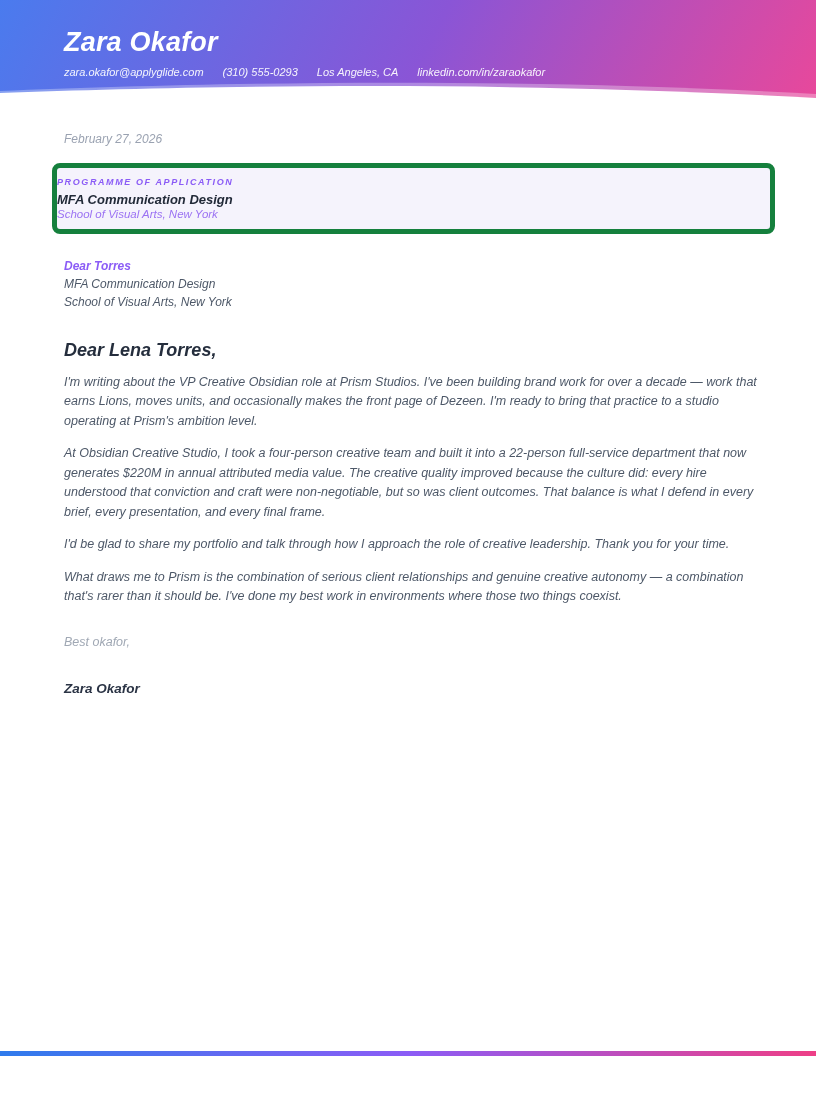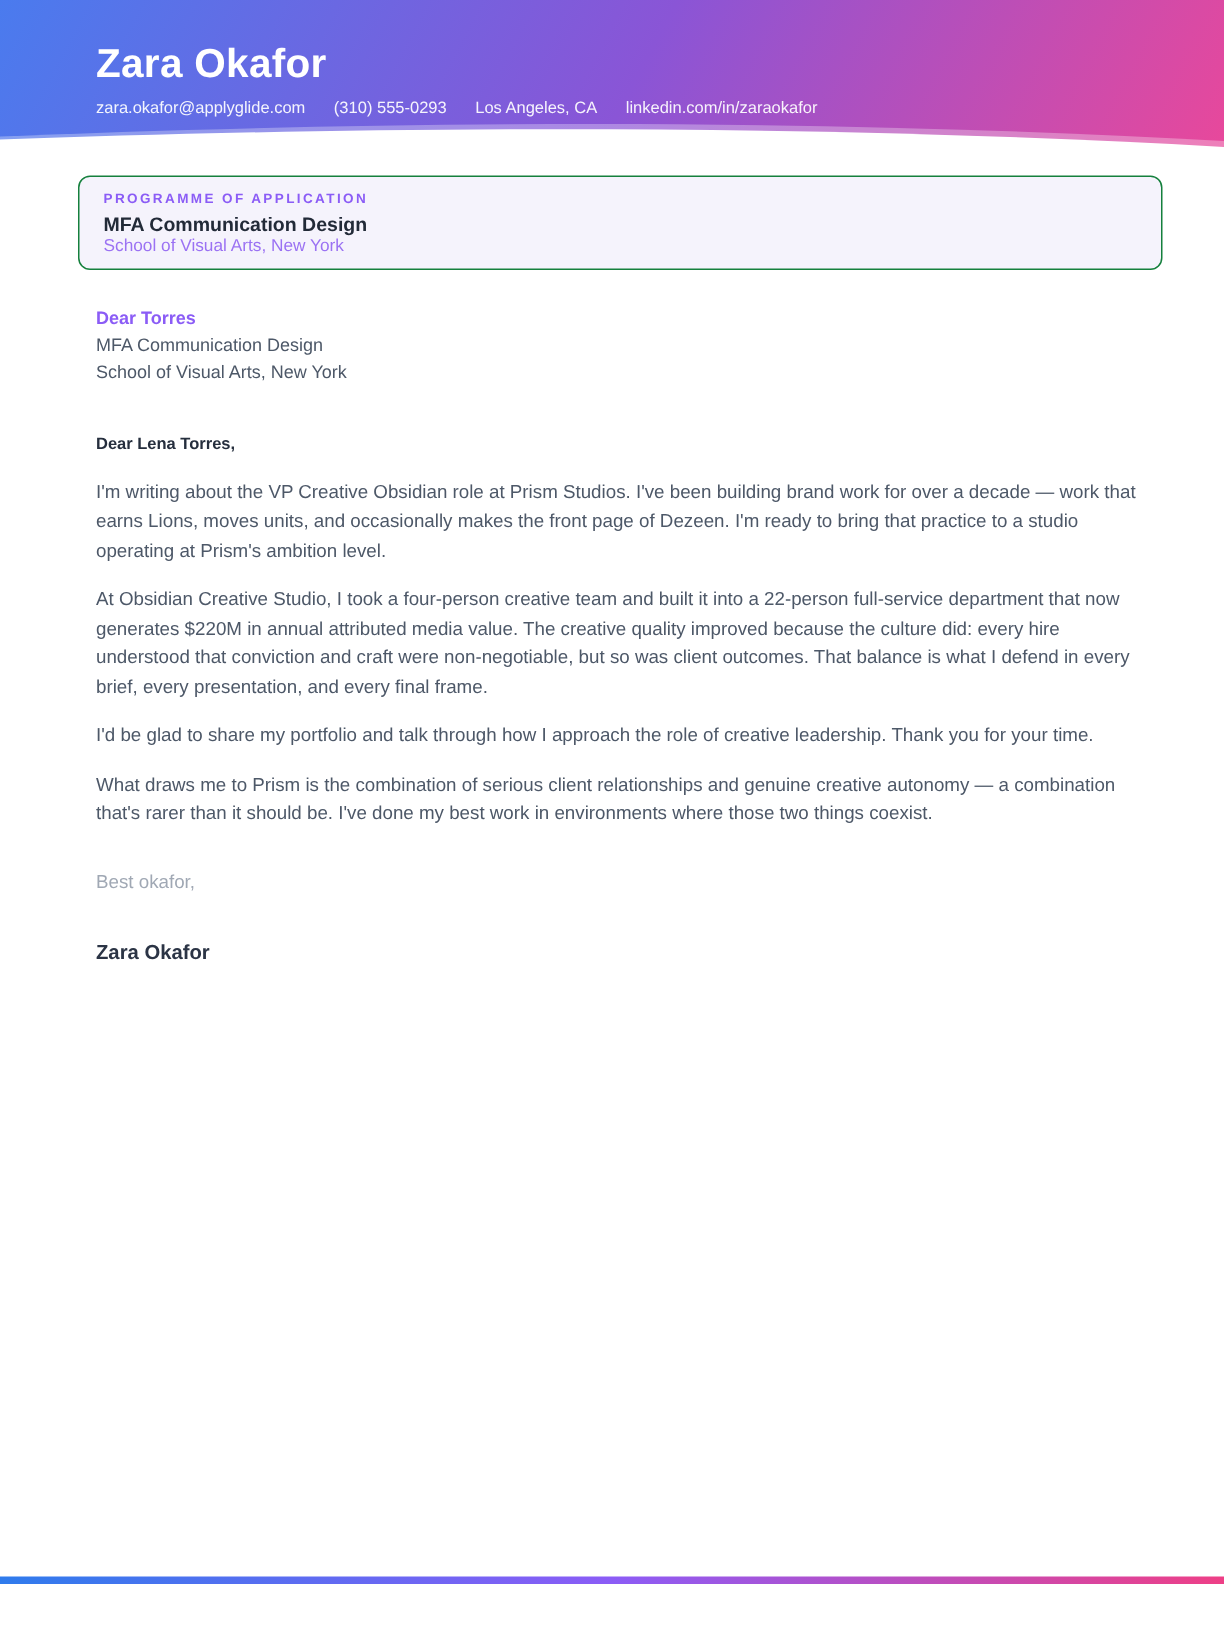--- a/index.html
+++ b/index.html
@@ -6,20 +6,21 @@
   html, body { background: #ffffff; }
   body {
     font-family: "Liberation Sans", sans-serif;
     width: 816px; height: 1100px;
     position: relative;
     overflow: hidden;
   }
   .page {
     position: absolute; inset: 0;
     background: #ffffff;
+    font-style: italic;
   }
 
   
   .header {
     position: relative;
     width: 100%; height: 100px;
     background: linear-gradient(118deg, #4a7bee 0%, #8a55d6 52%, #e8489b 100%);
     color: #ffffff;
     overflow: hidden;
   }
@@ -53,23 +54,23 @@
     padding: 0 53px 0 64px;
   }
   .date {
     margin-top: 32px;
     font-size: 12px; line-height: 14px;
     color: #9aa2b1;
   }
   .program-box {
     margin: 17px -12px 0 -12px;
     background: #f5f3fc;
-    border: 1px solid #15803d;
+    border: 5px solid #15803d;
     border-radius: 8px;
-    padding: 9px 16px 8px 16px;
+    padding: 9px 16px 8px 0;
   }
   .program-label {
     font-size: 9px; font-weight: bold;
     letter-spacing: 1.6px;
     color: #8b5cf6;
     line-height: 11px;
   }
   .program-degree {
     margin-top: 4px;
     font-size: 13px; font-weight: bold;
@@ -80,21 +81,21 @@
     margin-top: 1px;
     font-size: 11.5px;
     color: #9b72f3;
     line-height: 13px;
   }
   .recipient { margin-top: 23px; font-size: 12px; line-height: 18px; }
   .recipient-name { color: #8b5cf6; font-weight: bold; }
   .recipient-line { color: #4d5868; }
   .salutation {
     margin-top: 30px;
-    font-size: 11px; font-weight: bold;
+    font-size: 18px; font-weight: bold;
     color: #252e3d;
     line-height: 19.5px;
   }
   .paragraphs { margin-top: 12px; }
   .paragraphs p {
     font-size: 12.5px;
     color: #4d5868;
     line-height: 19.5px;
     margin-bottom: 13px;
   }
@@ -135,20 +136,21 @@
       </div>
     </div>
     <svg class="header-curve" viewBox="0 0 816 22" preserveAspectRatio="none" aria-hidden="true">
       <path d="M0,13 C 200,5 500,-2 816,16 L816,22 L0,22 Z" fill="rgba(255,255,255,0.30)"></path>
       <path d="M0,15 C 200,8 500,2 816,20 L816,22 L0,22 Z" fill="#ffffff"></path>
     </svg>
   </div>
 
   <div class="content">
 
+    <div class="date">February 27, 2026</div>
 
     <div class="program-box">
       <div class="program-label">PROGRAMME OF APPLICATION</div>
       <div class="program-degree">MFA Communication Design</div>
       <div class="program-school">School of Visual Arts, New York</div>
     </div>
 
     <div class="recipient">
       <div class="recipient-name">Dear Torres</div>
       <div class="recipient-line">MFA Communication Design</div>

